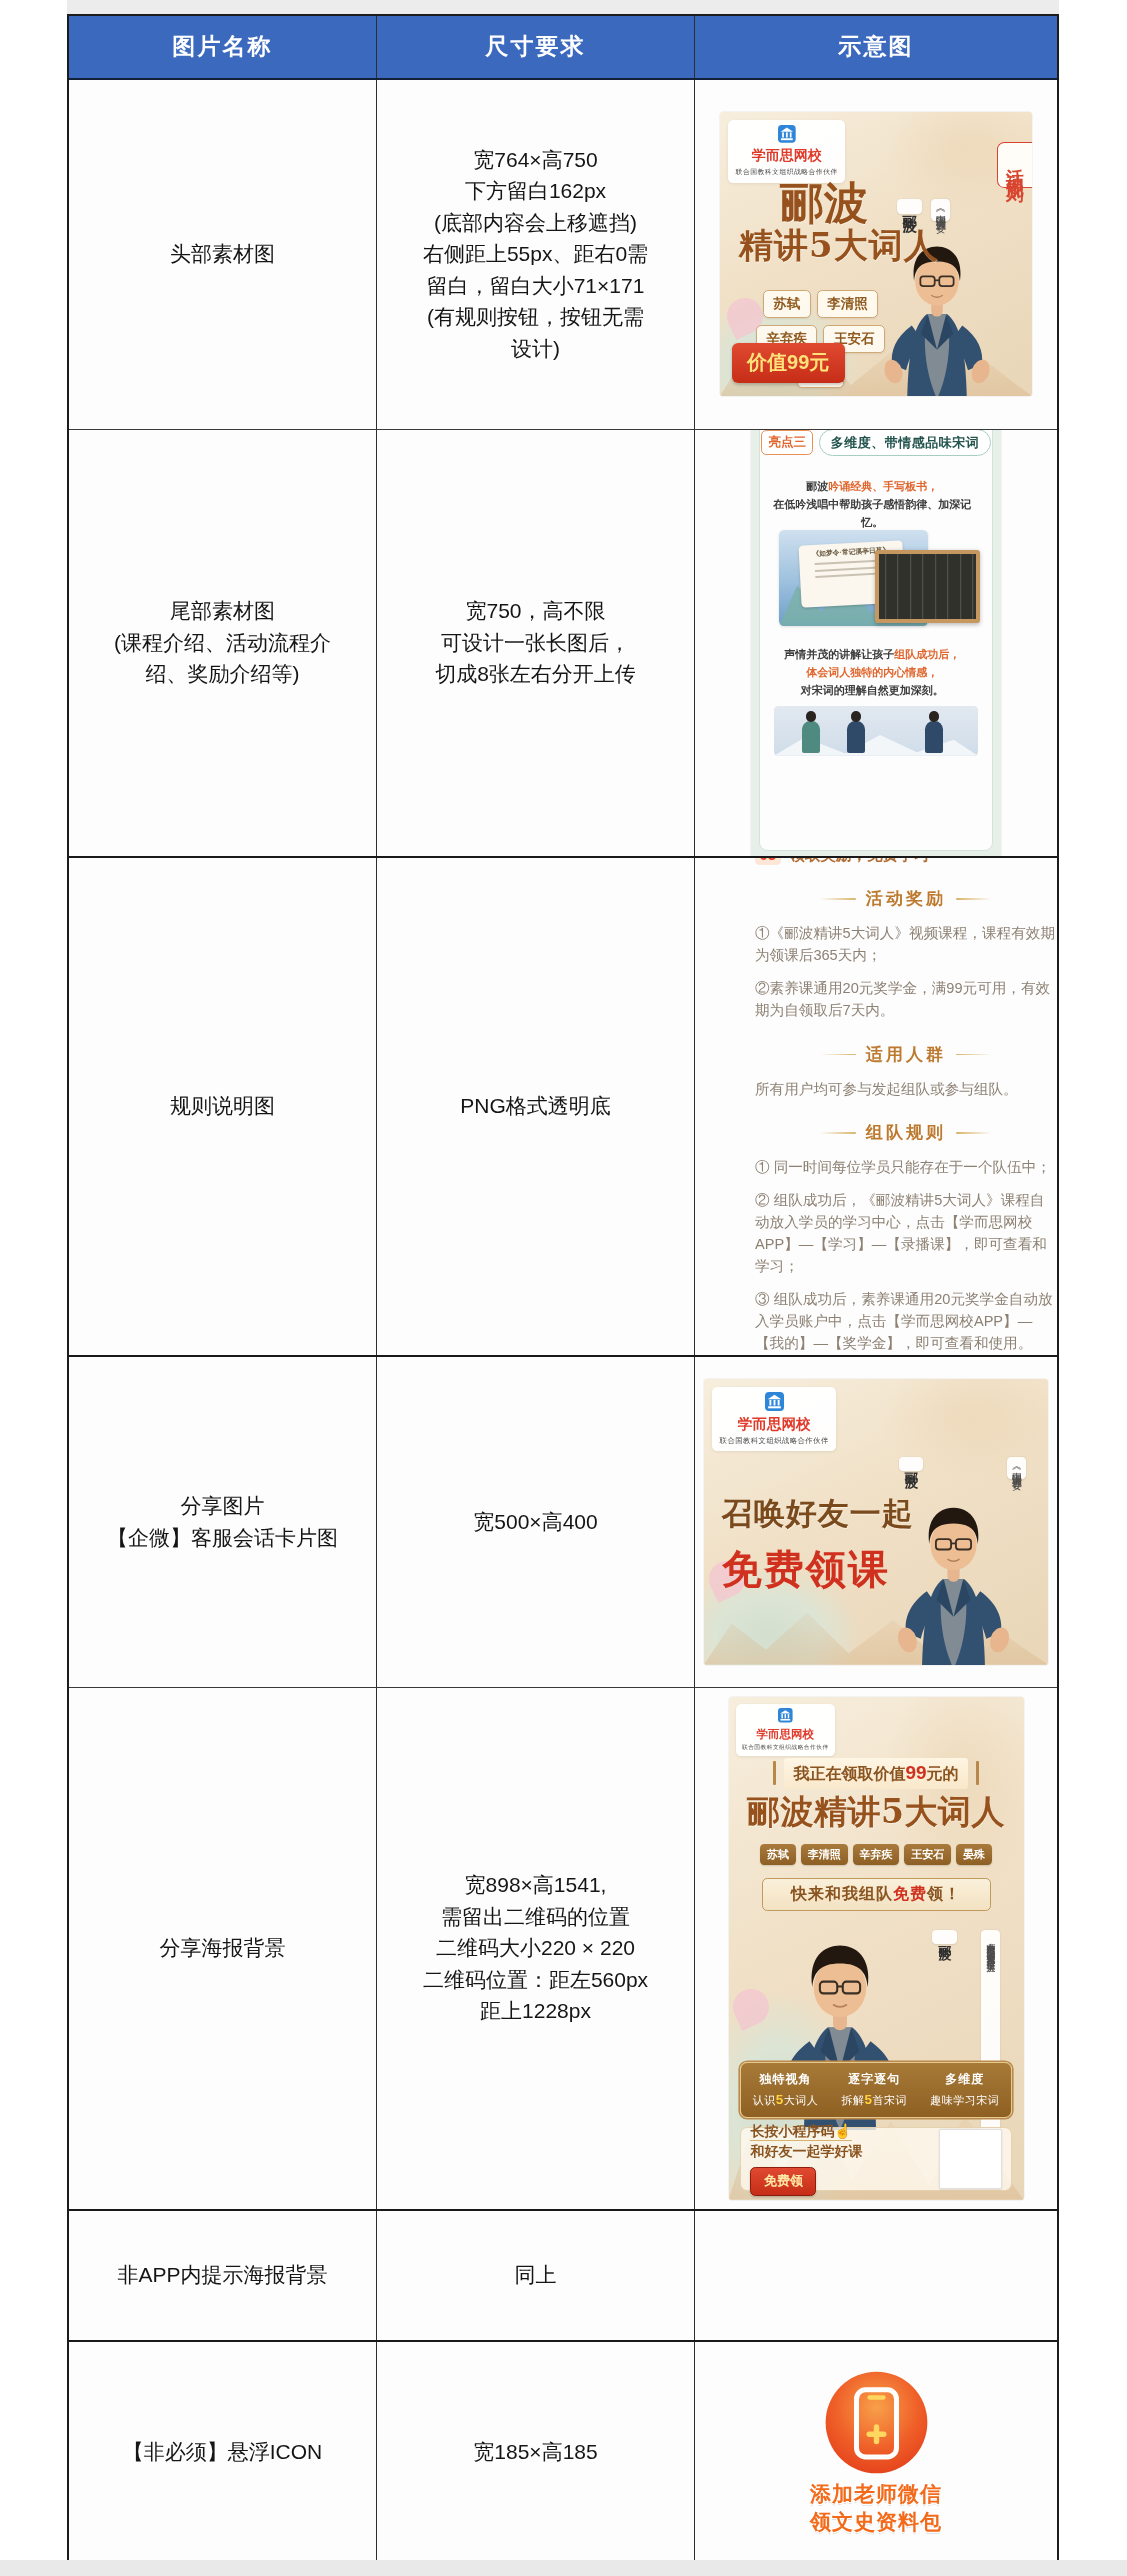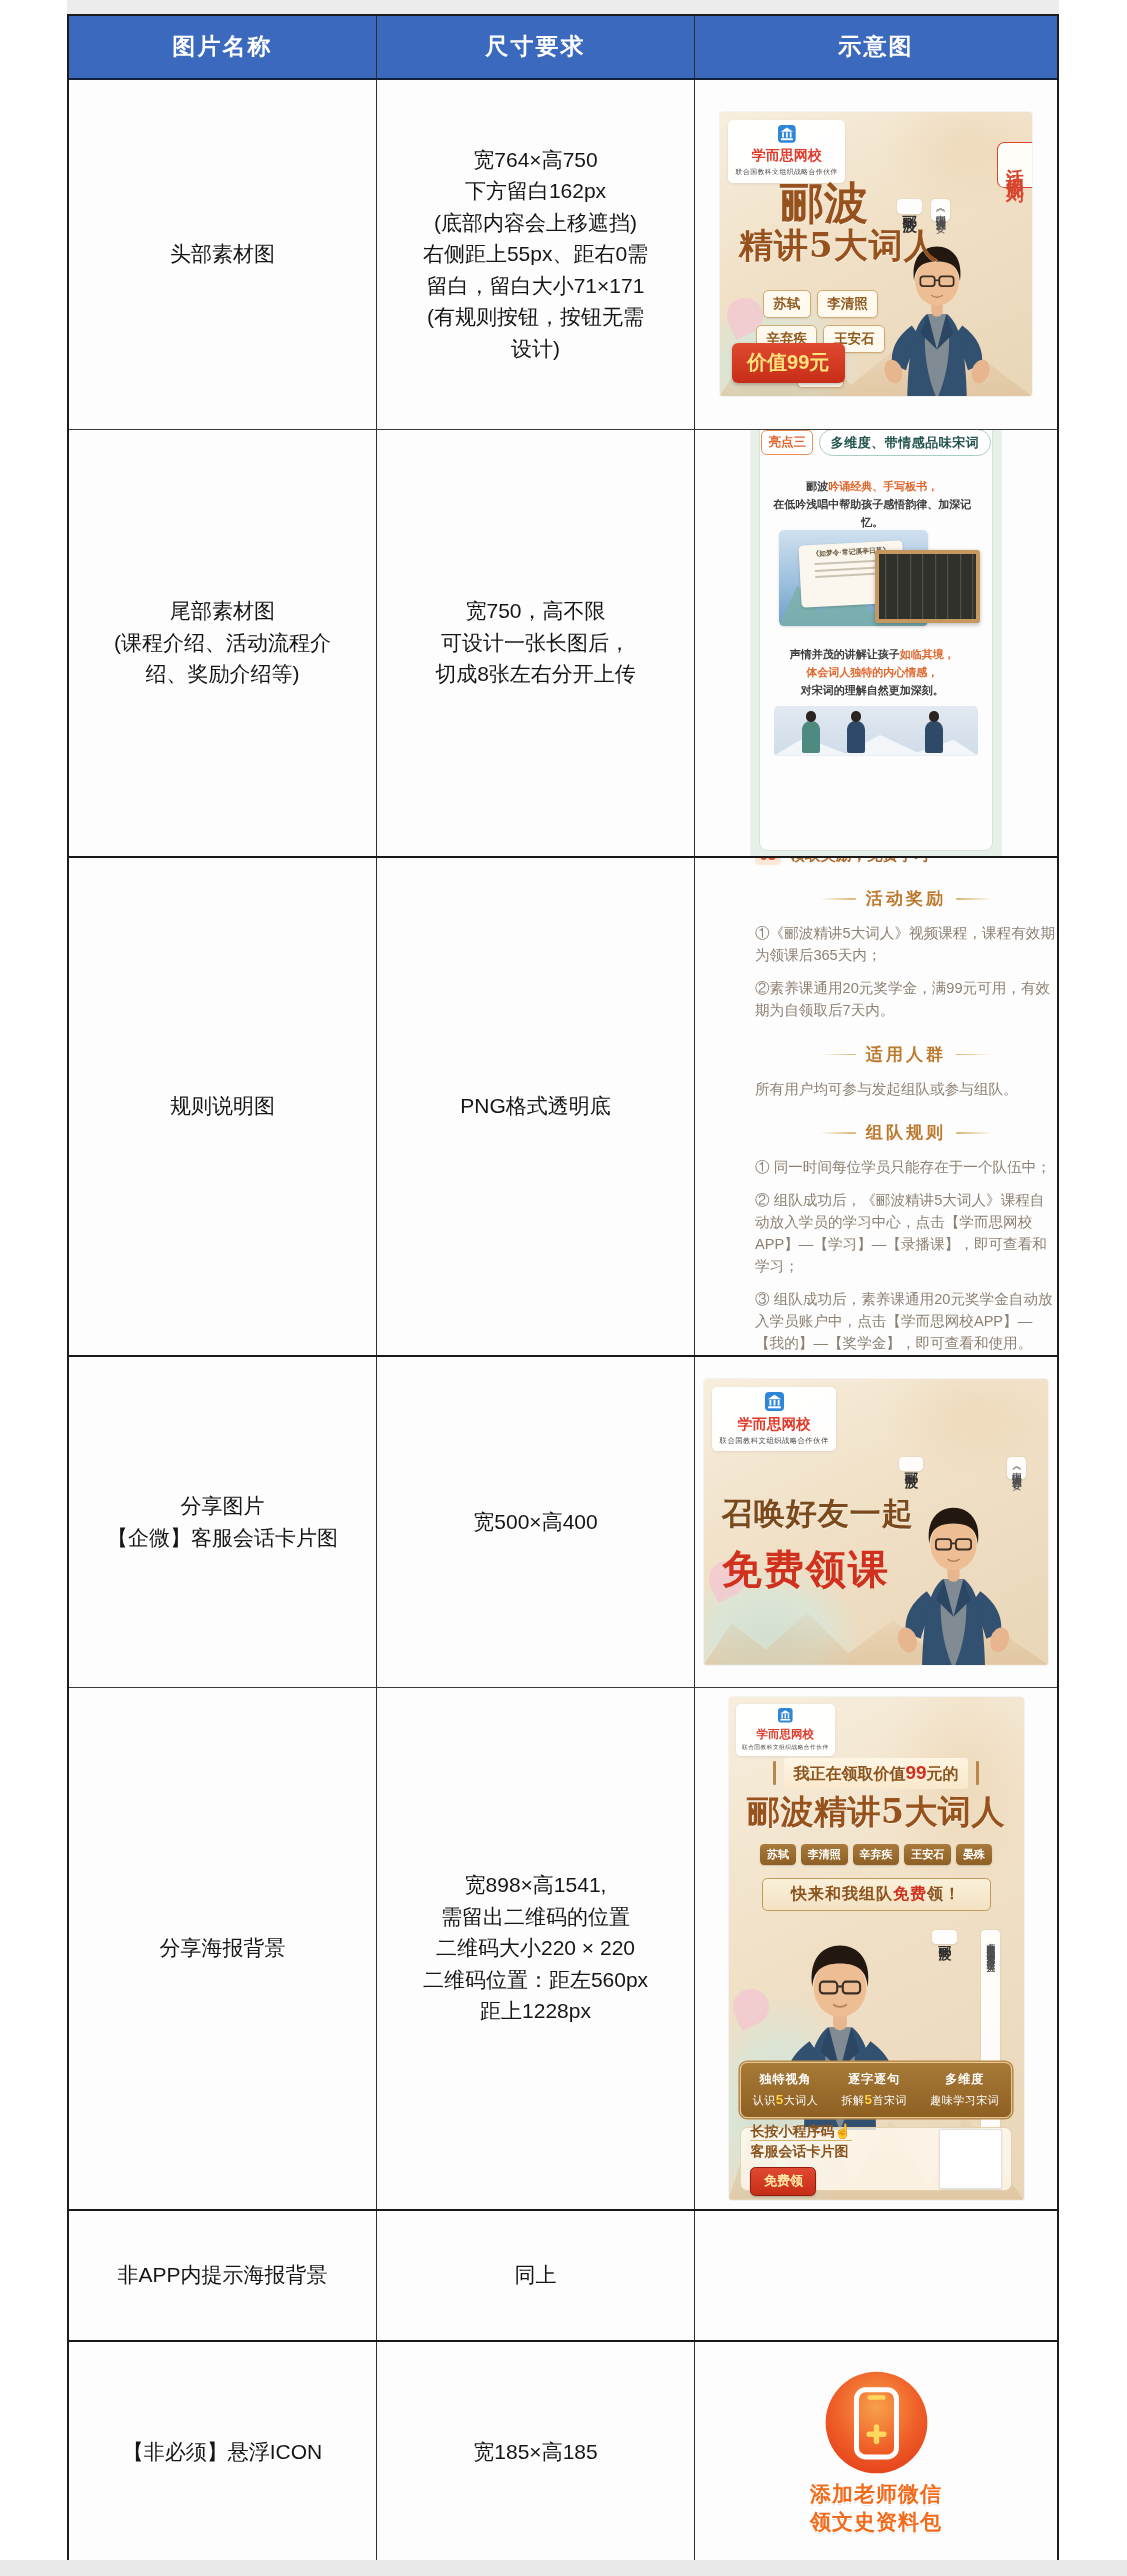--- a/index.html
+++ b/index.html
@@ -274,21 +274,21 @@
               <div class="mt"></div>
               <div class="pt-scroll">
                 <div class="st">《如梦令·常记溪亭日暮》</div>
                 <div class="ln"></div>
                   <div class="ln"></div>
                   <div class="ln"></div>
               </div>
             </div>
             <div class="pt-board"></div>
             <div class="pt-p pt-p2">
-              <span>声情并茂的讲解让孩子</span><span class="hl">如临其境，</span><br>
+              <span>声情并茂的讲解让孩子</span><span class="hl">组队成功后，</span><br>
               <span class="hl">体会词人独特的内心情感，</span><br>
               <span>对宋词的理解自然更加深刻。</span>
             </div>
             <div class="pt-shot">
               <div class="wm"></div>
               <div class="fig poet" style="left:14%;"></div>
               <div class="fig" style="left:36%;"></div>
               <div class="fig" style="left:74%;"></div>
             </div>
           </div>
@@ -474,21 +474,21 @@
               <div class="fb"><span>拆解</span><span class="num">5</span><span>首宋词</span></div>
             </div>
             <div class="feat">
               <div class="ft">多维度</div>
               <div class="fb"><span>趣味学习宋词</span></div>
             </div>
           </div>
           <div class="sp-qr">
             <div class="ql">
               <span class="u"><span>长按小程序码</span><span>☝</span></span><br>
-              <span>客服会话卡片图</span><br>
+              <span>和好友一起学好课</span><br>
               <span class="sp-btn">免费领</span>
             </div>
             <div class="sp-qrbox"></div>
           </div>
         </div>
       </div>
     </div>
 
     <div class="trow thick r6">
       <div class="cell c1">

